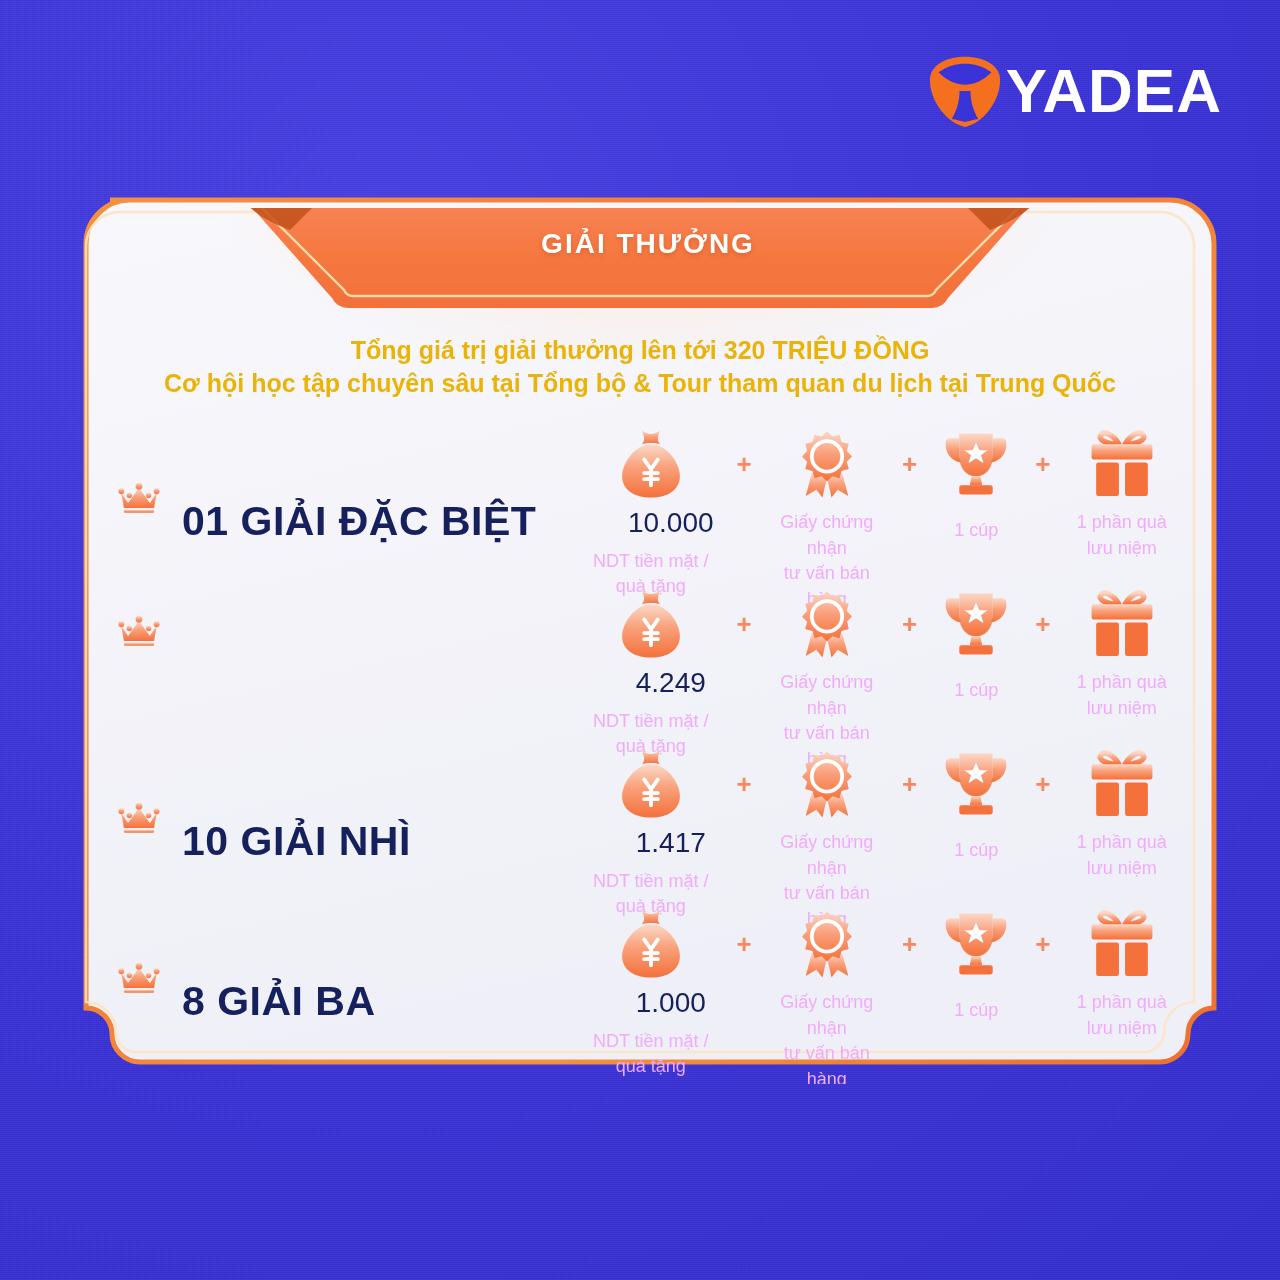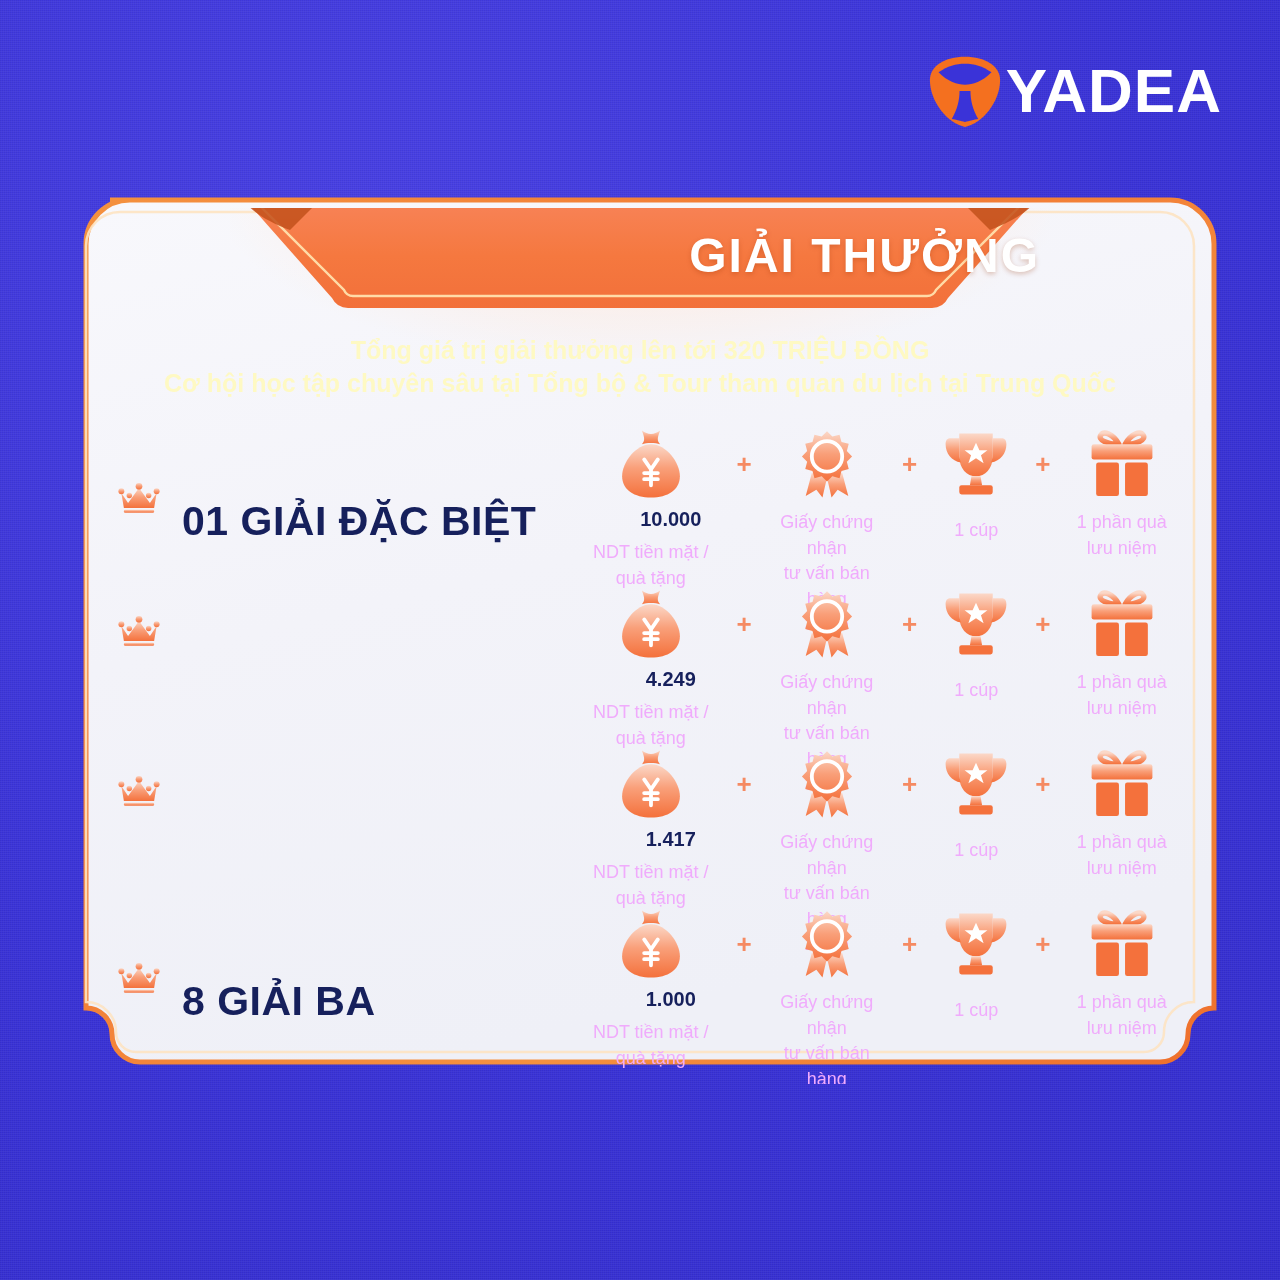--- a/index.html
+++ b/index.html
@@ -57,29 +57,29 @@
 
   
   #banner{
     position:absolute; left:50%; top:-14px;
     transform:translateX(-50%);
     width:800px; height:118px;
   }
   #banner svg{ width:100%; height:100%; display:block; }
   #banner-title{
     position:absolute; left:16px; right:0; top:34px;
-    text-align:right; color:#fff;
-    font-size:48px; font-weight:bold; letter-spacing:2px;
+    text-align:center; color:#fff;
+    font-size:28px; font-weight:bold; letter-spacing:2px;
     text-shadow:0 2px 5px rgba(150,50,0,.28);
   }
 
   
   #subtitle{
     position:absolute; left:0; right:0; top:126px;
-    text-align:center; color:#fef9c3;
+    text-align:center; color:#eab308;
     font-weight:bold; line-height:1.32;
   }
   #subtitle .l1{ font-size:25px; }
   #subtitle .l2{ font-size:25px; }
 
   
   #rows{
     position:absolute; left:0; right:0; top:218px;
   }
   .row{ position:relative; height:160px; }
@@ -100,21 +100,21 @@
   .prize{
     width:132px;
     display:flex; flex-direction:column; align-items:center;
   }
   .prize .icon{ height:76px; display:flex; align-items:flex-end; justify-content:center; }
   .prize .cap{
     margin-top:8px; text-align:center; color:#f0abfc;
     font-size:18px; line-height:1.42; white-space:pre-line;
   }
   .prize .amount{
-    color:#16205c; font-size:20px; font-weight:bold; margin-top:6px; line-height:1.1;margin-left:40px;
+    color:#16205c; font-size:28px; font-weight:normal; margin-top:6px; line-height:1.1;margin-left:40px;
   }
   .prize .amount + .cap{ margin-top:10px; }
   .plus{
     width:46px; height:76px;
     display:flex; align-items:center; justify-content:center;
     color:#f58a62; font-size:26px; font-weight:bold;
   }
   .prize.money{ width:186px; }
   .prize.cert{ width:160px; }
   .prize.cup{ width:120px;gap:8px; }
@@ -431,20 +431,21 @@
   </linearGradient>
               </defs>
     <path d="M8 28 L24 52 L50 16 L76 52 L92 28 L86 64 H14 Z" fill="url(#c10)"></path>
     <circle cx="8" cy="24" r="7" fill="url(#c10)"></circle>
     <circle cx="50" cy="12" r="8" fill="url(#c10)"></circle>
     <circle cx="92" cy="24" r="7" fill="url(#c10)"></circle>
     <circle cx="27" cy="34" r="6.5" fill="url(#c10)"></circle>
     <circle cx="73" cy="34" r="6.5" fill="url(#c10)"></circle>
     <rect x="14" y="68" width="72" height="7" rx="3" fill="url(#c10)"></rect>
   </svg></span>
+          <div class="row-title">10 GIẢI NHÌ</div>
         </div>
         <div class="prizes">
           <div class="prize money">
             <div class="icon">
               <svg width="76" height="76" viewBox="0 0 100 100">
                 <defs>
   <linearGradient id="g11" x1="0" y1="0" x2="0" y2="1">
     <stop offset="0%" stop-color="#fbd8c8"></stop>
     <stop offset="45%" stop-color="#f99f79"></stop>
     <stop offset="100%" stop-color="#f4713c"></stop>

